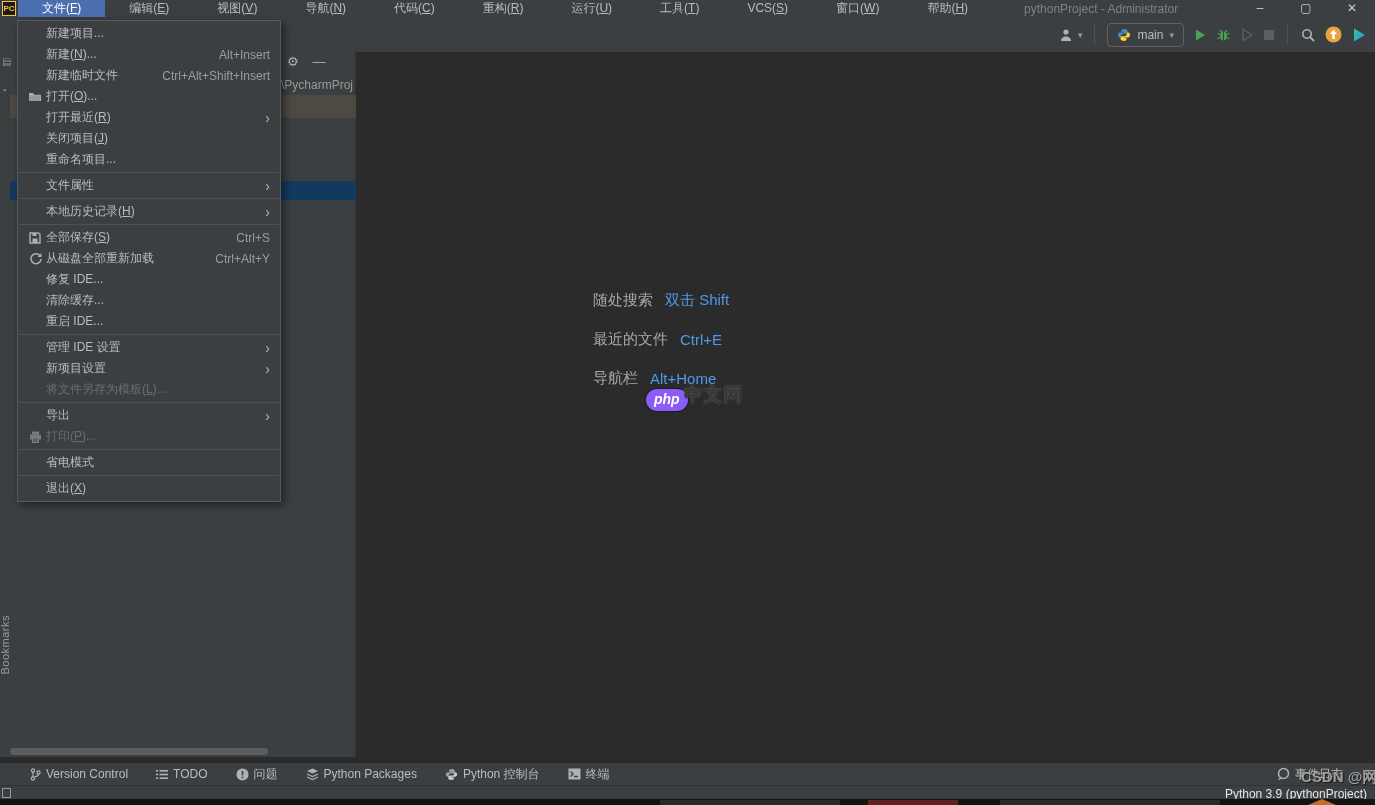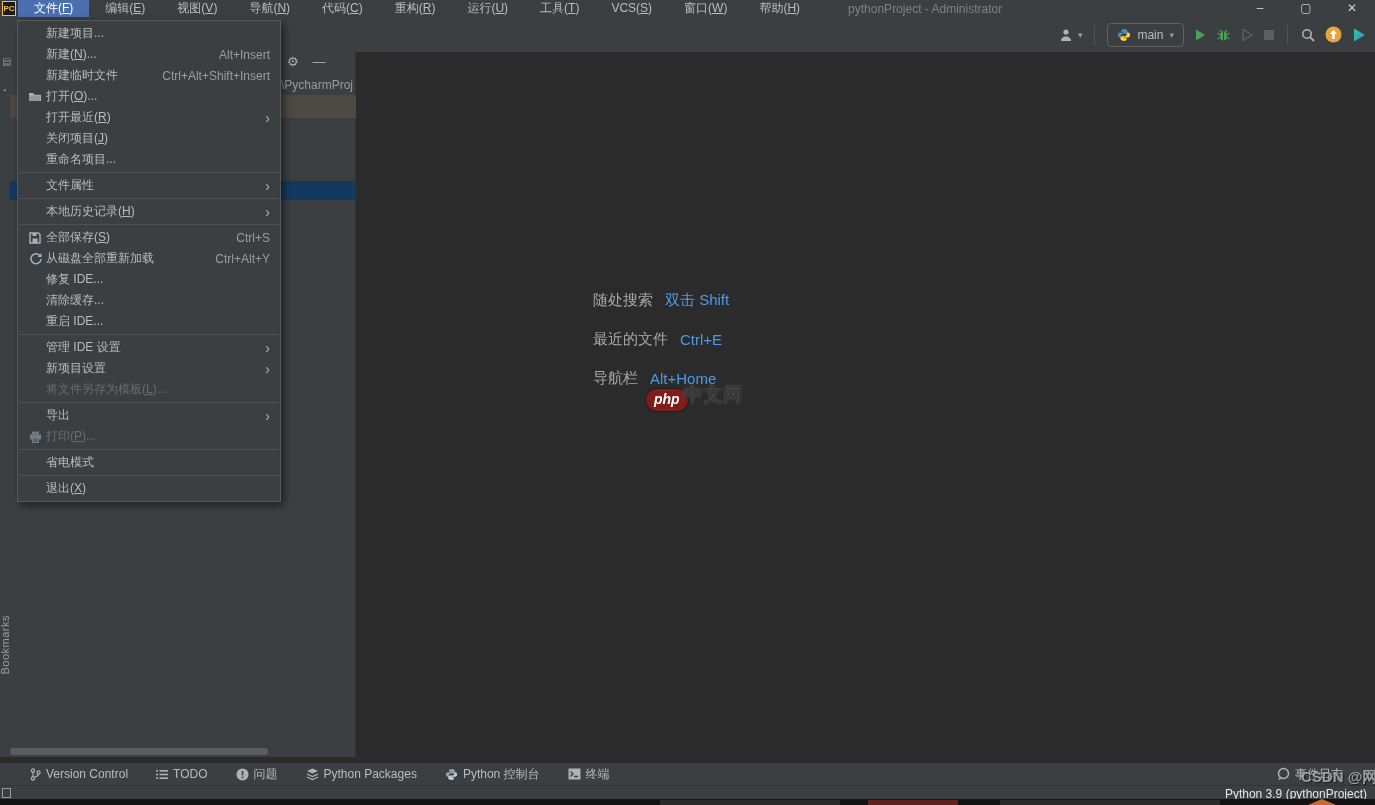--- a/index.html
+++ b/index.html
@@ -6,21 +6,21 @@
   html,body { width:1375px; height:805px; overflow:hidden; background:#2b2b2b;
               font-family:"Liberation Sans","DejaVu Sans",sans-serif; }
   .window { position:relative; width:1375px; height:739px; background:#2b2b2b; }
 
   
   .titlebar { position:absolute; left:0; top:0; width:1375px; height:17px;
               background:#3c3f41; display:flex; align-items:center; z-index:5; }
   .pc-logo { width:14px; height:15px; margin:0 2px; background:#1b1b1b; border:1px solid #f5c53c;
              color:#f5c53c; font-size:8px; font-weight:bold; display:flex; align-items:center;
              justify-content:center; letter-spacing:0; }
-  .menu-btn { color:#bbbbbb; font-size:12px; padding:0 16px; height:17px; line-height:17px; white-space:nowrap; }
+  .menu-btn { color:#bbbbbb; font-size:12px; padding:0 24px; height:17px; line-height:17px; white-space:nowrap; }
   .menu-btn.selected { background:#4b6eaf; color:#ffffff; }
   .win-title { color:#808080; font-size:12px; margin-left:32px; white-space:nowrap; }
   .win-controls { margin-left:auto; display:flex; height:17px; }
   .win-ctl { width:46px; text-align:center; color:#cfcfcf; font-size:12px; line-height:16px; }
 
   
   .toolbar { position:absolute; left:0; top:17px; width:1375px; height:35px; background:#3c3f41; z-index:4; }
   .tb-right { position:absolute; right:8px; top:0; height:35px; display:flex; align-items:center; gap:9px; }
   .tb-sep { width:1px; height:20px; background:#515151; margin:0 3px; }
   .runbox { display:flex; align-items:center; gap:6px; border:1px solid #5f6163; border-radius:4px;
@@ -60,21 +60,21 @@
 
   
   .editor { position:absolute; left:357px; top:52px; width:1018px; height:710px; background:#2b2b2b; }
   .hints { position:absolute; left:236px; top:229px; }
   .hint-line { height:39px; display:flex; align-items:center; font-size:15px; }
   .hint-label { color:#a8a8a8; margin-right:12px; white-space:nowrap; }
   .hint-key { color:#4e9ae9; white-space:nowrap; }
 
   
   .php-mark { position:absolute; left:646px; top:389px; z-index:20; display:flex; align-items:center; }
-  .php-badge { background:#7f1d1d; color:#ffffff; font-style:italic; font-weight:bold; font-size:14px;
+  .php-badge { background:#8b5cf6; color:#ffffff; font-style:italic; font-weight:bold; font-size:14px;
                border-radius:12px; padding:2px 8px 4px; box-shadow:0 0 2px #000; }
   .php-suffix { color:#353535; font-weight:bold; font-size:19px; margin-left:-4px; margin-top:-10px;
                 text-shadow:0 0 2px #7a7a7a, 1px 1px 0 #1a1a1a; letter-spacing:1px; }
   .csdn-mark { position:absolute; left:1301px; top:768px; z-index:20; color:rgba(170,170,170,.9);
                font-size:15px; font-weight:bold; text-shadow:1px 1px 1px #1a1a1a; white-space:nowrap; }
 
   
   .toolwin-bar { position:absolute; left:0; top:762px; width:1375px; height:23px; background:#3c3f41;
                  border-top:1px solid #292929; display:flex; align-items:center; z-index:6; }
   .twb-item { display:flex; align-items:center; gap:5px; color:#bbbbbb; font-size:12px;

